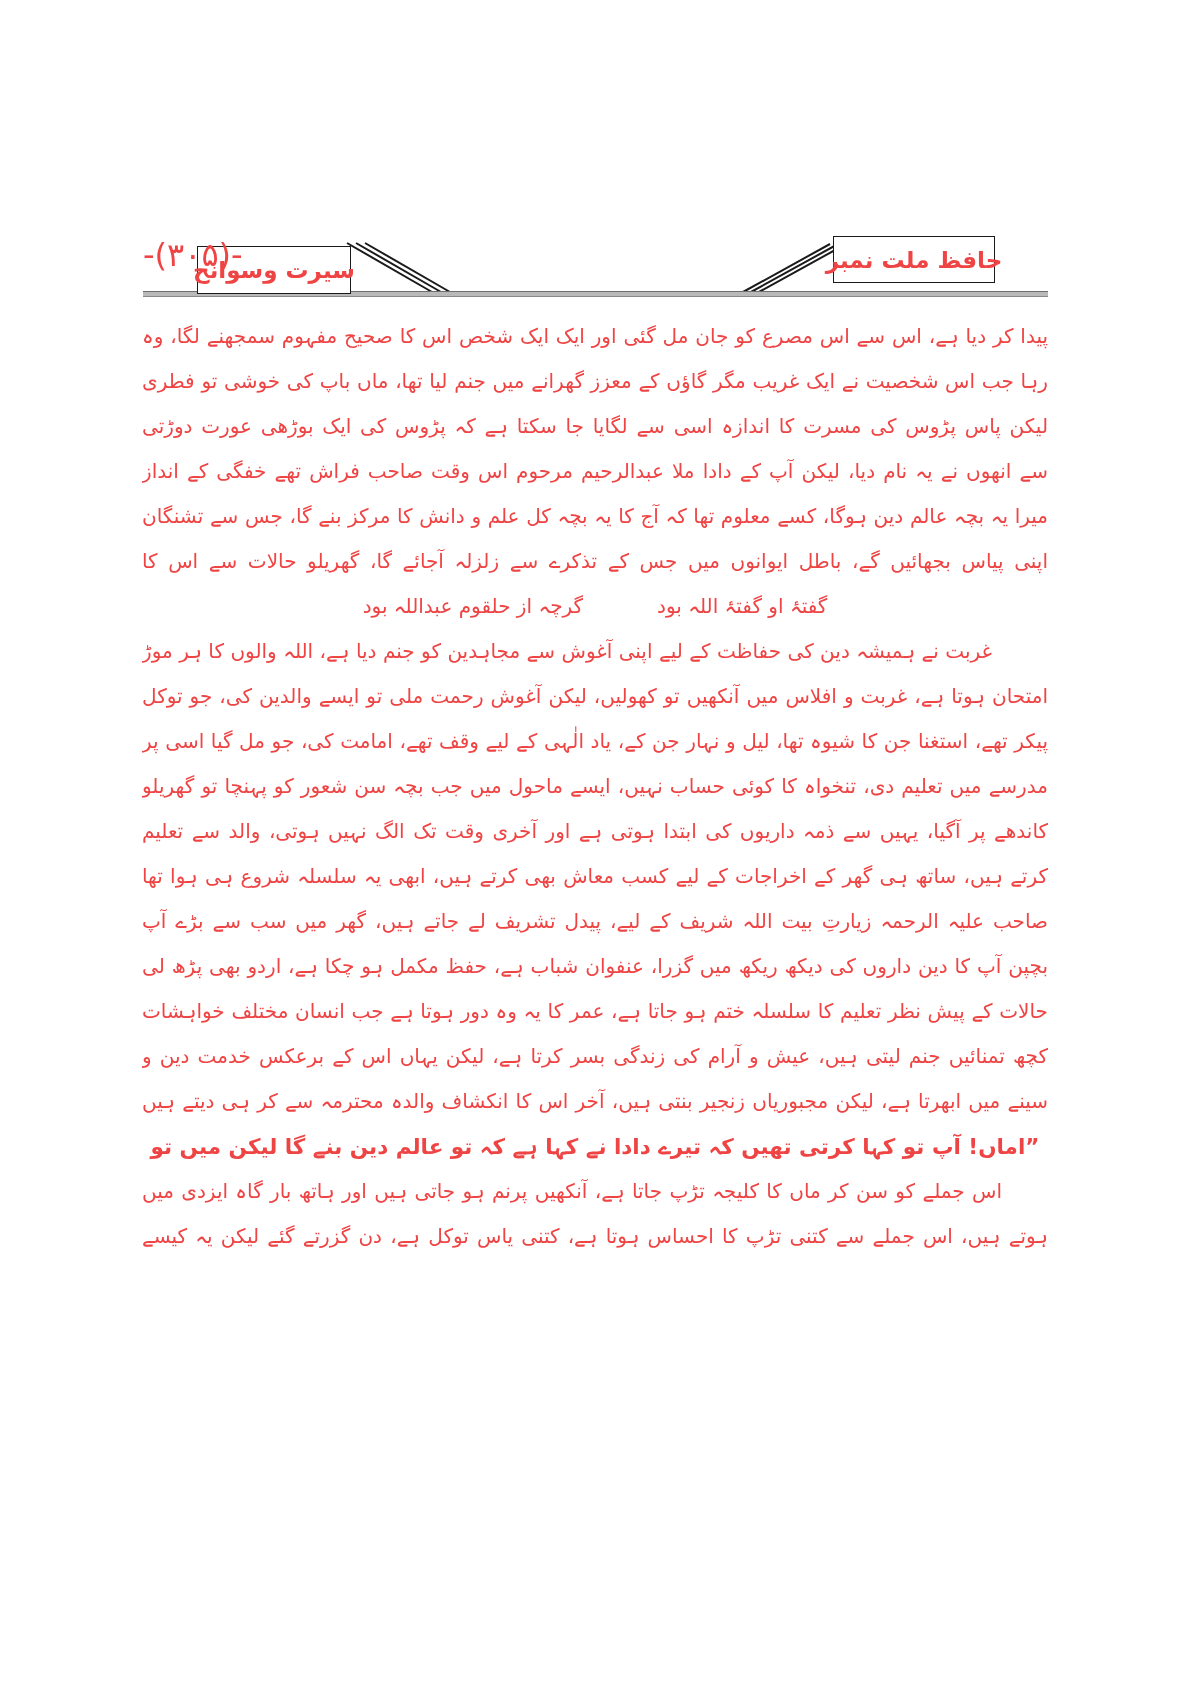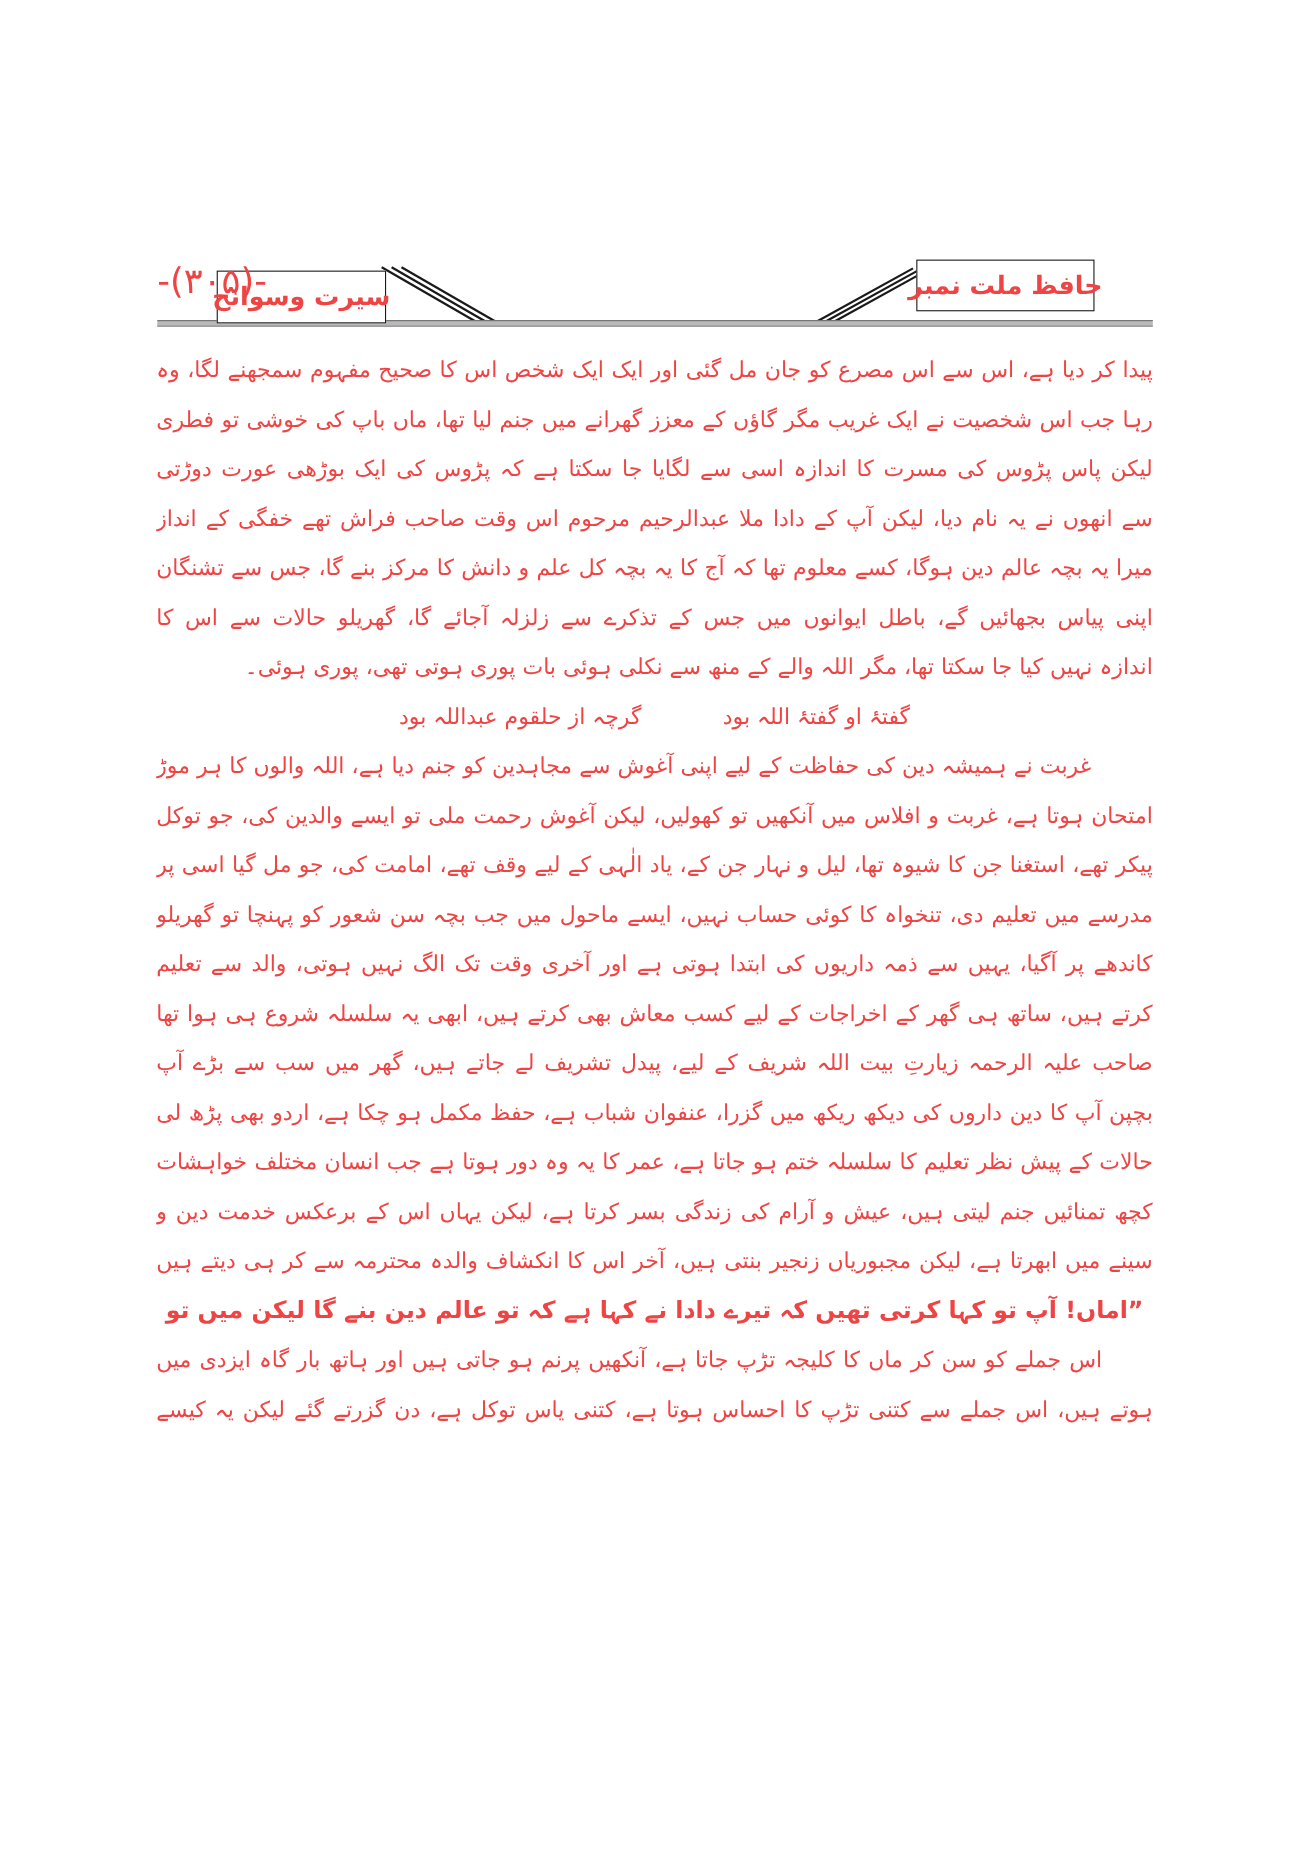--- a/index.html
+++ b/index.html
@@ -89,21 +89,20 @@
   </div>
 
   <div class="bodytext">
 
     <div class="row">پیدا کر دیا ہے، اس سے اس مصرع کو جان مل گئی اور ایک ایک شخص اس کا صحیح مفہوم سمجھنے لگا، وہ دن کتنی خوشی کا</div>
     <div class="row">رہا جب اس شخصیت نے ایک غریب مگر گاؤں کے معزز گھرانے میں جنم لیا تھا، ماں باپ کی خوشی تو فطری ہے</div>
     <div class="row">لیکن پاس پڑوس کی مسرت کا اندازہ اسی سے لگایا جا سکتا ہے کہ پڑوس کی ایک بوڑھی عورت دوڑتی ہوئی آئیں اور</div>
     <div class="row">سے انھوں نے یہ نام دیا، لیکن آپ کے دادا ملا عبدالرحیم مرحوم اس وقت صاحب فراش تھے خفگی کے انداز میں</div>
     <div class="row">میرا یہ بچہ عالم دین ہوگا، کسے معلوم تھا کہ آج کا یہ بچہ کل علم و دانش کا مرکز بنے گا، جس سے تشنگان علم و ادب</div>
     <div class="row">اپنی پیاس بجھائیں گے، باطل ایوانوں میں جس کے تذکرے سے زلزلہ آجائے گا، گھریلو حالات سے اس کا</div>
-    <div class="row end">اندازہ نہیں کیا جا سکتا تھا، مگر اللہ والے کے منھ سے نکلی ہوئی بات پوری ہوتی تھی، پوری ہوئی۔</div>
 
     <div class="row couplet">
       <span>گفتۂ او گفتۂ اللہ بود</span>
       <span>گرچہ از حلقوم عبداللہ بود</span>
     </div>
 
     <div class="row indent">غربت نے ہمیشہ دین کی حفاظت کے لیے اپنی آغوش سے مجاہدین کو جنم دیا ہے، اللہ والوں کا ہر موڑ پر</div>
     <div class="row">امتحان ہوتا ہے، غربت و افلاس میں آنکھیں تو کھولیں، لیکن آغوش رحمت ملی تو ایسے والدین کی، جو توکل علی اللہ کے</div>
     <div class="row">پیکر تھے، استغنا جن کا شیوہ تھا، لیل و نہار جن کے، یاد الٰہی کے لیے وقف تھے، امامت کی، جو مل گیا اسی پر صبر کیا،</div>
     <div class="row">مدرسے میں تعلیم دی، تنخواہ کا کوئی حساب نہیں، ایسے ماحول میں جب بچہ سن شعور کو پہنچا تو گھریلو ذمہ داریوں کا بوجھ</div>

